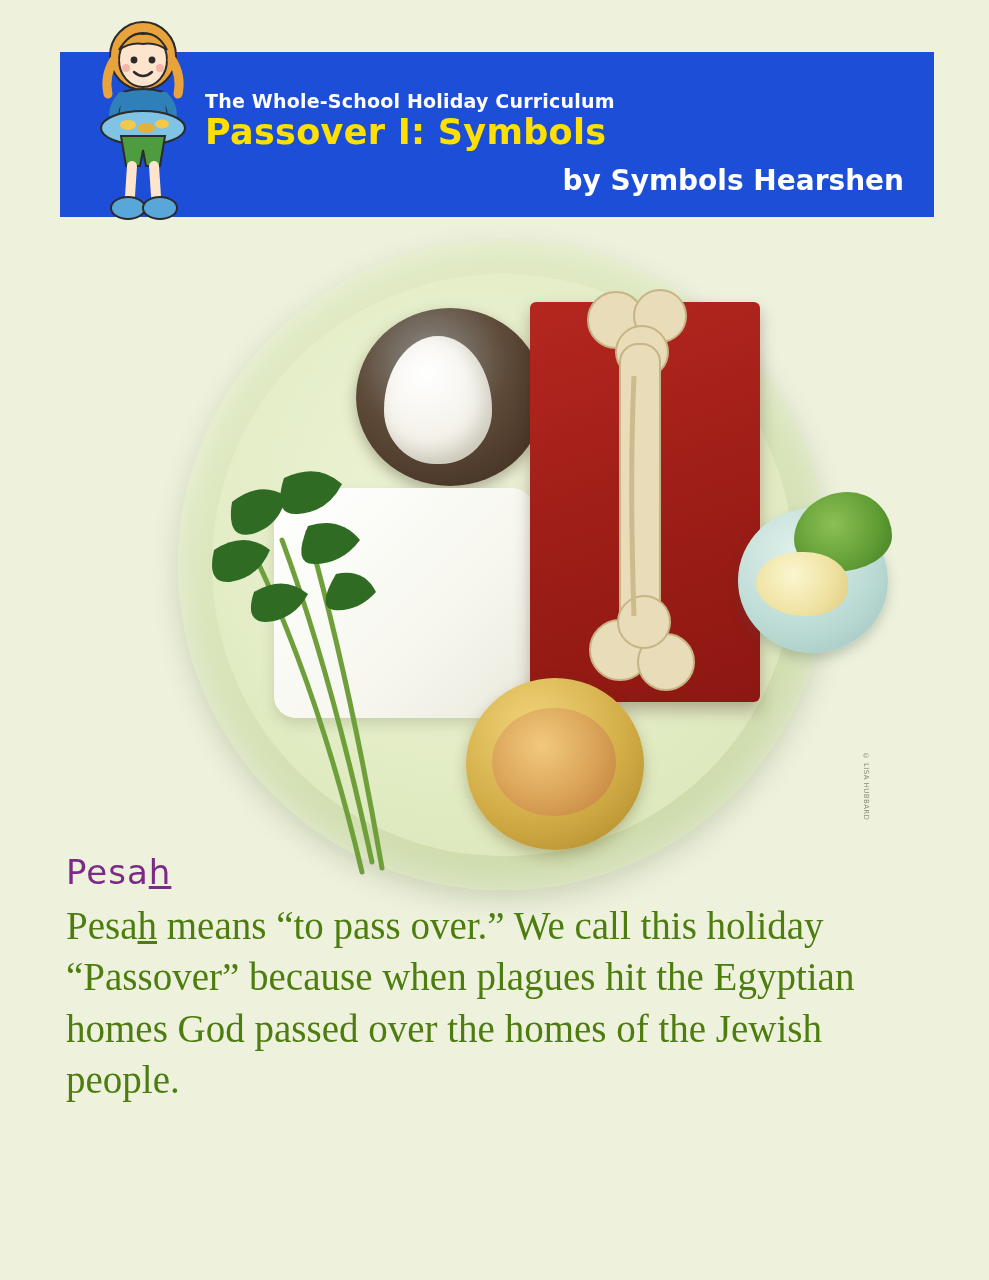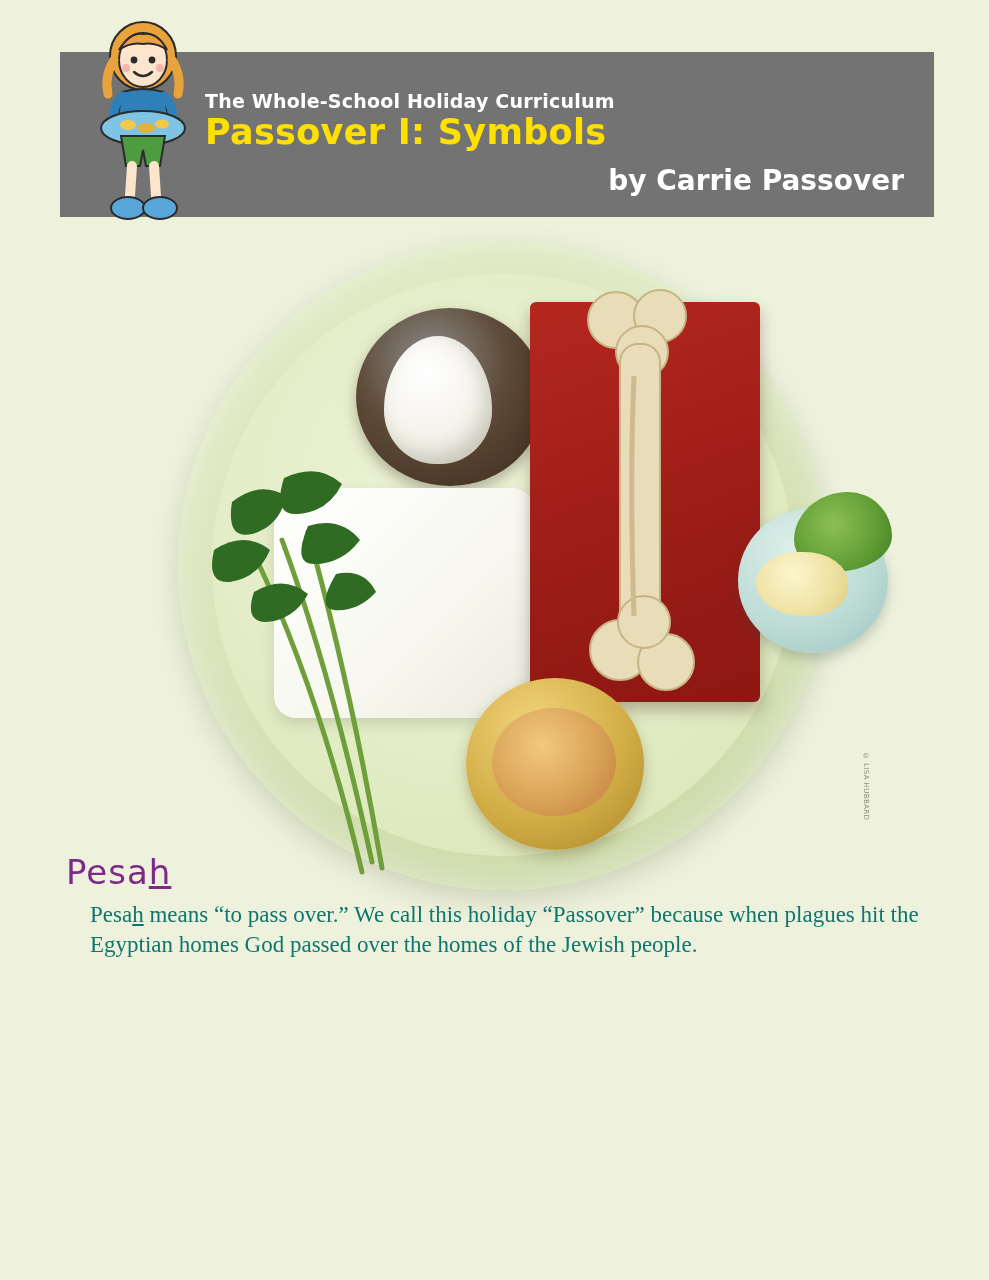--- a/index.html
+++ b/index.html
@@ -15,21 +15,21 @@
     position: relative;
   }
 
   
   .banner {
     position: absolute;
     left: 60px;
     top: 52px;
     width: 874px;
     height: 165px;
-    background: #737373;
+    background: #1d4ed8;
   }
   .banner-kicker {
     position: absolute;
     left: 145px;
     top: 38px;
     color: #ffffff;
     font-family: "DejaVu Sans", sans-serif;
     font-weight: bold;
     font-size: 19px;
     letter-spacing: 0.2px;
@@ -231,40 +231,39 @@
     margin-top: 10px;
   }
   .section-heading .underlined {
     text-decoration: underline;
   }
   .body-copy {
     position: absolute;
     left: 66px;
     top: 900px;
     width: 830px;
-    color: #0f766e;
+    color: #4d7c0f;
     font-family: "Liberation Serif", serif;
-    font-size: 23px;
+    font-size: 39px;
     line-height: 1.32;
-    margin-left: 24px;
   }
   .body-copy p {
     margin: 0 0 26px 0;
   }
   .body-copy .underlined {
     text-decoration: underline;
   }
 </style>
 </head>
 <body>
 
 <div class="banner">
   <div class="banner-kicker">The Whole-School Holiday Curriculum</div>
   <div class="banner-title">Passover I: Symbols</div>
-  <div class="banner-author">by Carrie Passover</div>
+  <div class="banner-author">by Symbols Hearshen</div>
 </div>
 
 <div class="mascot">
   <svg width="110" height="215" viewBox="0 0 110 215" xmlns="http://www.w3.org/2000/svg">
 
     <ellipse cx="55" cy="40" rx="33" ry="34" fill="#e8a33d" stroke="#2b2b2b" stroke-width="2"></ellipse>
 
     <ellipse cx="55" cy="44" rx="24" ry="27" fill="#fde4cd" stroke="#2b2b2b" stroke-width="2"></ellipse>
 
     <path d="M31 34 Q42 16 55 18 Q70 16 79 34 Q68 26 55 28 Q42 26 31 34 Z" fill="#e8a33d" stroke="#2b2b2b" stroke-width="2"></path>

